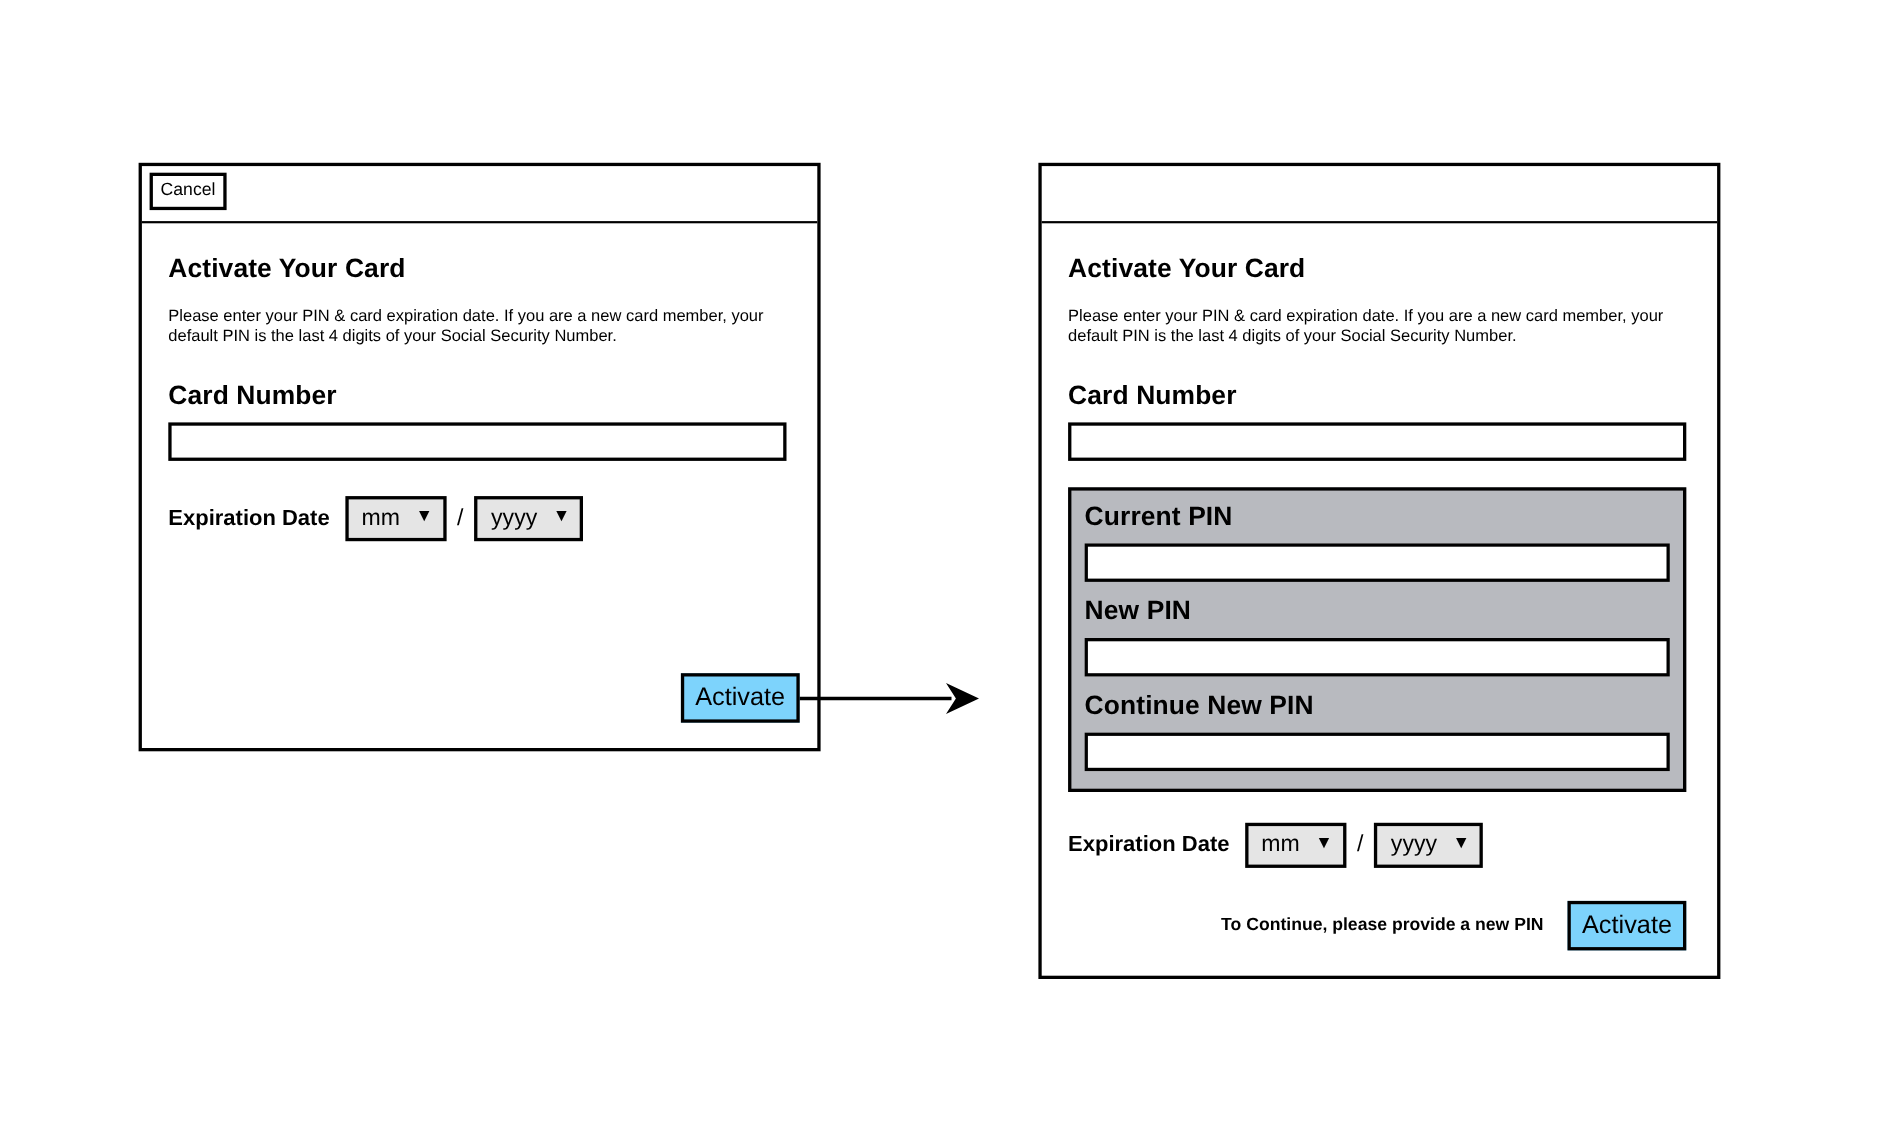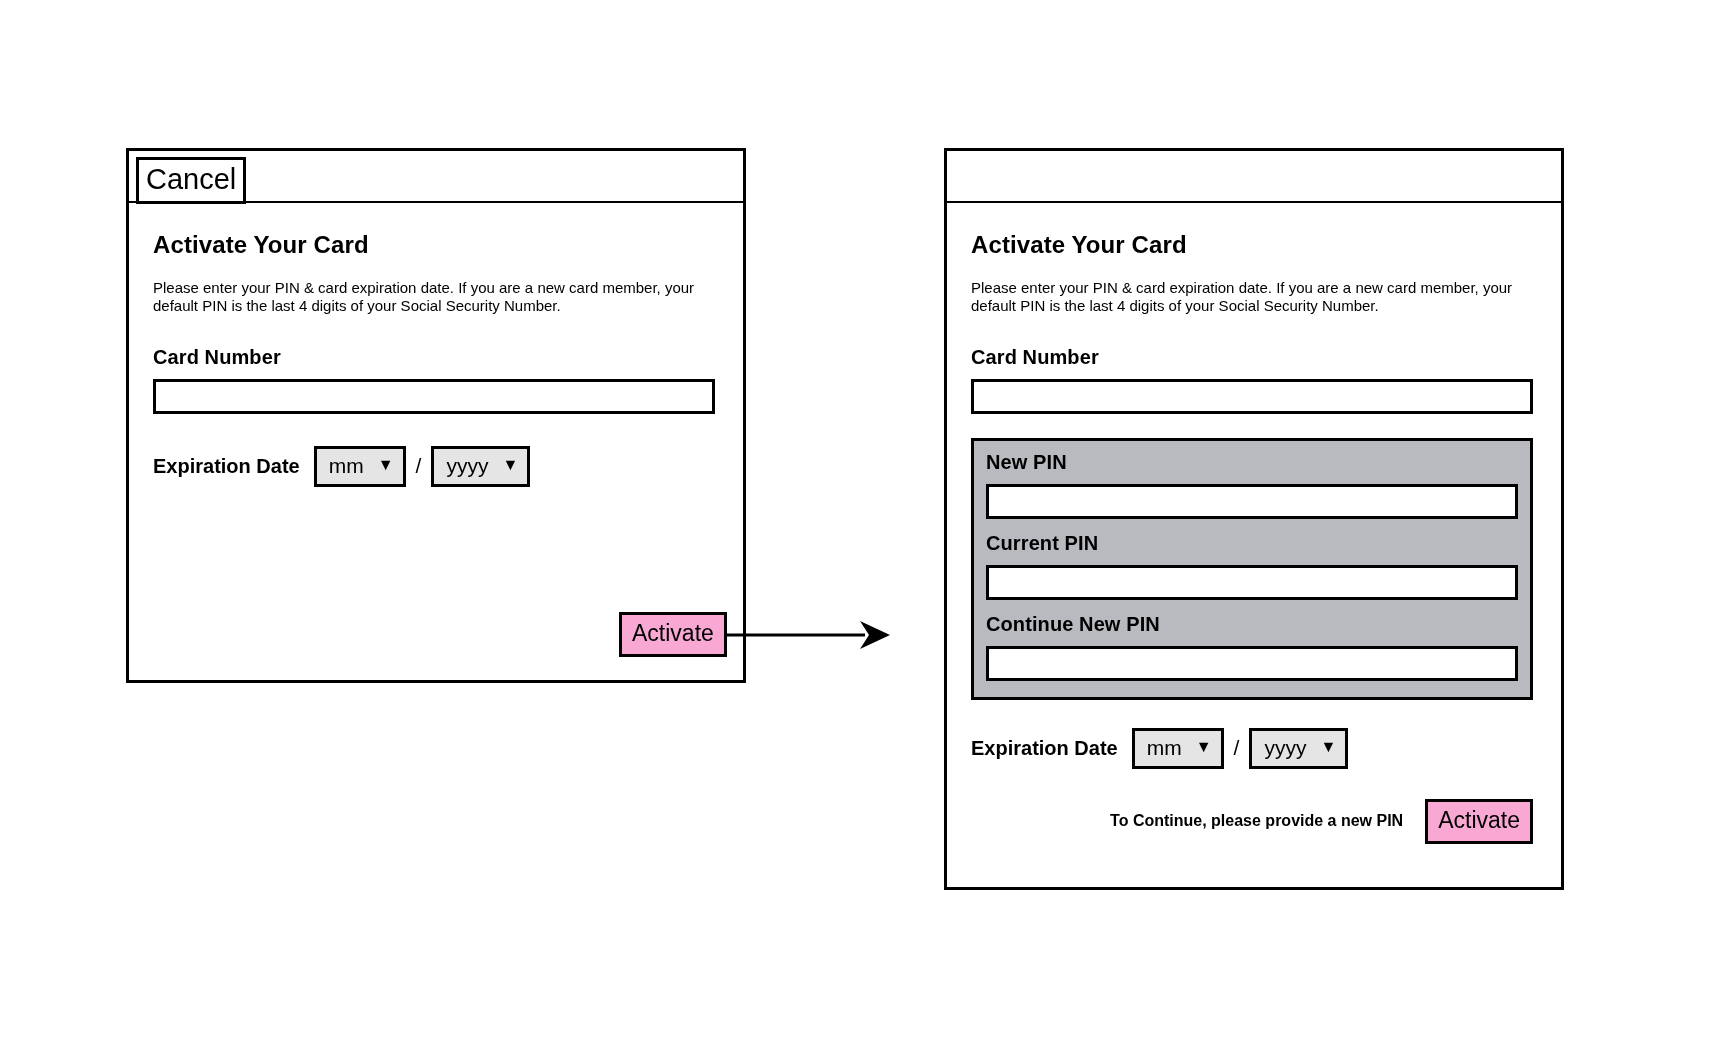--- a/index.html
+++ b/index.html
@@ -34,21 +34,21 @@
     padding: 0;
   }
 
   
   .cancel-btn {
     position: absolute;
     left: 7px;
     top: 6px;
     border: 3px solid #000000;
     background: #ffffff;
-    font-size: 29px;
+    font-size: 16px;
     font-family: "Liberation Sans", sans-serif;
     line-height: 1;
     padding: 5px 7px 7px 7px;
     box-sizing: border-box;
     color: #000;
     z-index: 5;
   }
 
   
   .section-title {
@@ -57,21 +57,21 @@
     margin: 0;
     letter-spacing: 0.1px;
   }
   .body-copy {
     font-size: 15px;
     line-height: 1.22;
     margin: 0;
     font-weight: normal;
   }
   .field-label {
-    font-size: 20px;
+    font-size: 24px;
     font-weight: bold;
     margin: 0;
     letter-spacing: 0.1px;
   }
 
   
   .text-input {
     display: block;
     width: 100%;
     height: 35px;
@@ -114,21 +114,21 @@
     transform: translateY(-1px);
   }
   .slash {
     font-size: 21px;
     margin: 0 10px;
   }
 
   
   .activate-btn {
     border: 3px solid #000000;
-    background: #f9a8d4;
+    background: #7dd3fc;
     font-size: 23px;
     font-family: "Liberation Sans", sans-serif;
     line-height: 1;
     padding: 7px 10px 9px 10px;
     box-sizing: border-box;
     color: #000;
     white-space: nowrap;
   }
 
   
@@ -259,26 +259,26 @@
     <p class="body-copy blk-desc">Please enter your PIN &amp; card expiration date. If you are a new card member, your default PIN is the last 4 digits of your Social Security Number.</p>
 
     <div class="blk-card">
       <div class="field-label">Card Number</div>
       <input class="text-input" type="text" value="" style="">
     </div>
 
     <div class="gray-block blk-gray" style="background:#b8babf;">
 
       <div class="gb-group">
+        <div class="field-label">Current PIN</div>
+        <input class="text-input" type="text" value="" style="">
+      </div>
+
+      <div class="gb-group">
         <div class="field-label">New PIN</div>
-        <input class="text-input" type="text" value="" style="">
-      </div>
-
-      <div class="gb-group">
-        <div class="field-label">Current PIN</div>
         <input class="text-input" type="text" value="" style="">
       </div>
 
       <div class="gb-group">
         <div class="field-label">Continue New PIN</div>
         <input class="text-input" type="text" value="" style="">
       </div>
 
     </div>
 

